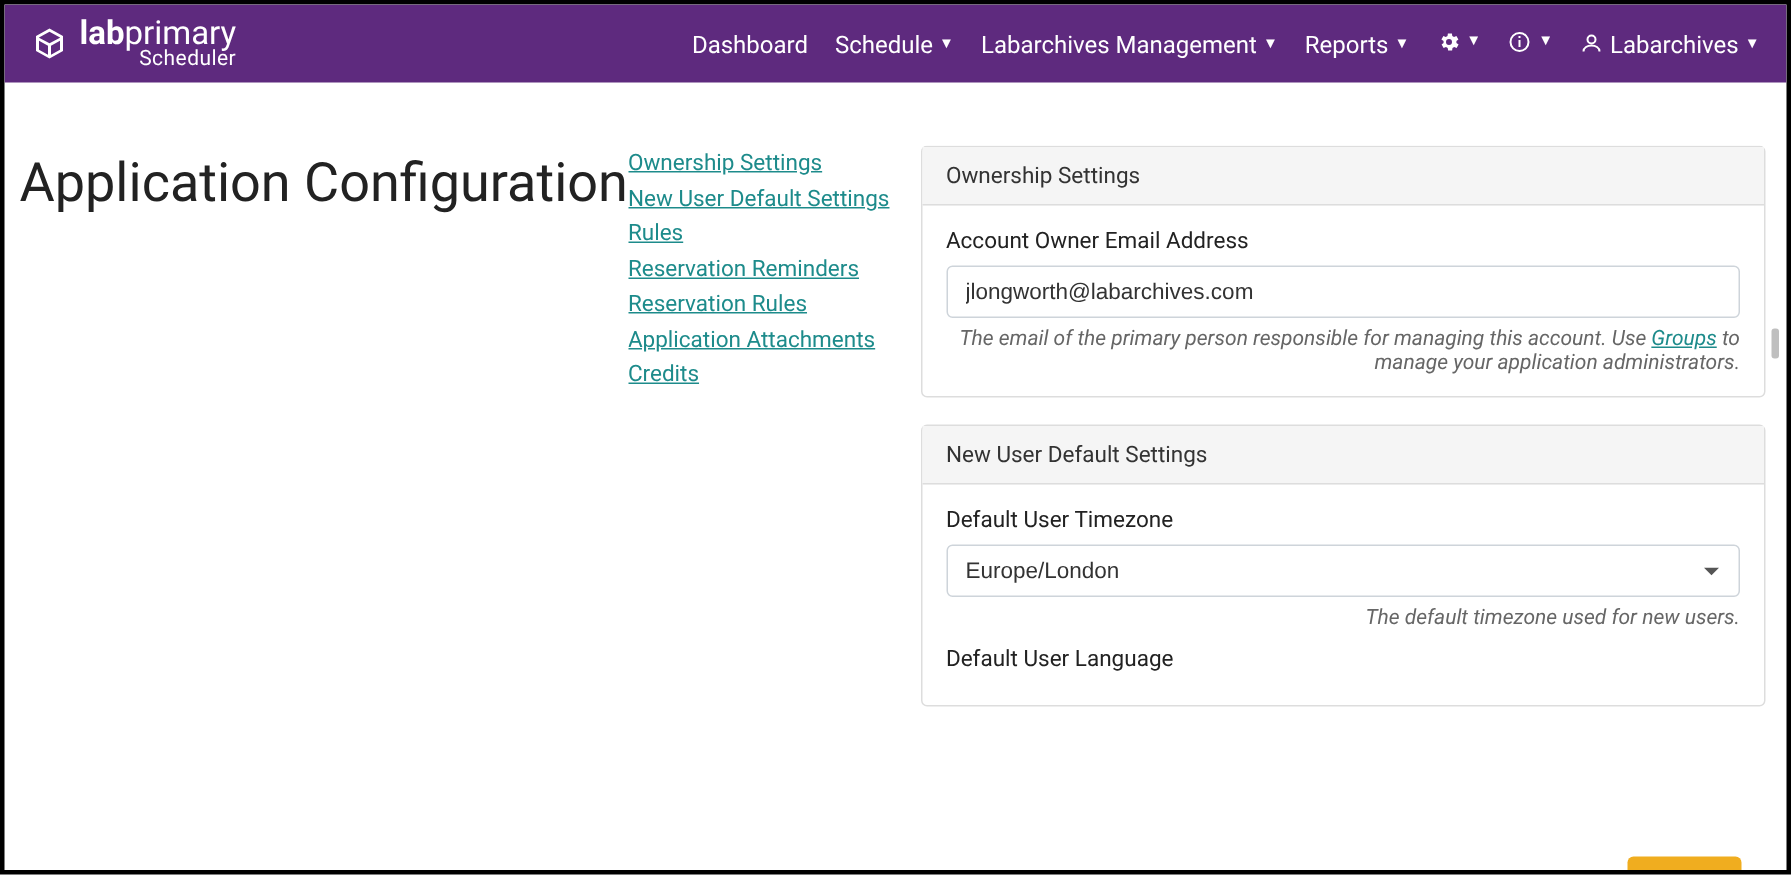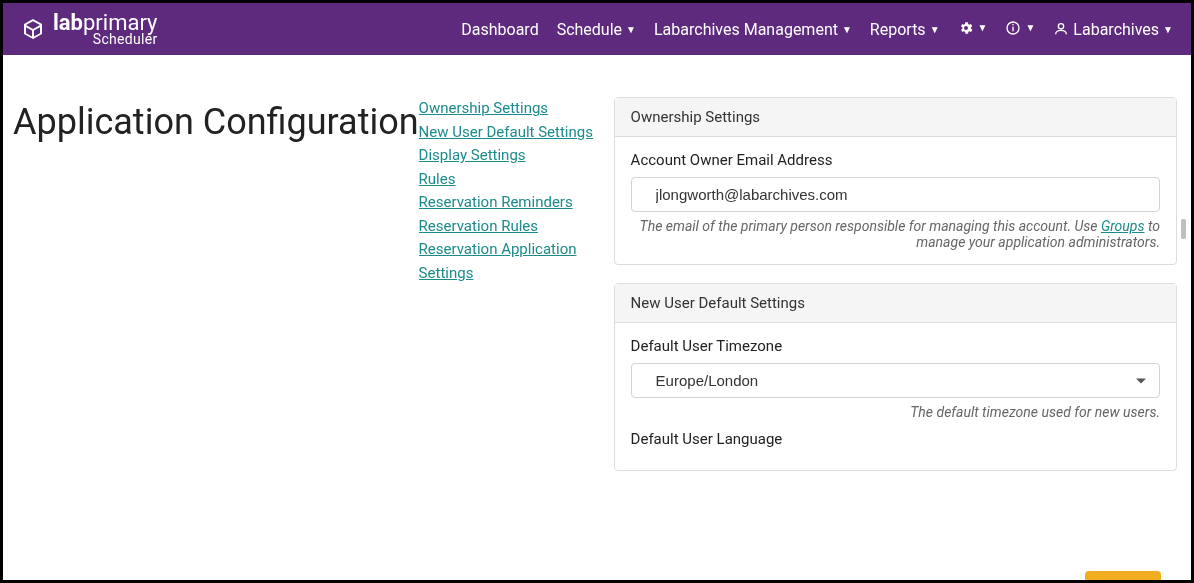--- a/index.html
+++ b/index.html
@@ -88,21 +88,21 @@
   }
   .field-label {
     font-size:15px;
     color:#222;
     margin-bottom:8px;
   }
   .text-input, .select-input {
     width:100%;
     border:1px solid #ced4da;
     border-radius:4px;
-    padding:8px 24px;
+    padding:8px 12px;
     font-size:15px;
     color:#333;
     background:#fff;
   }
   .select-input {
     appearance:none;
     background-image: none;
     position:relative;
   }
   .select-wrap { position:relative; }
@@ -208,26 +208,25 @@
   </div>
 </div>
 
 <div class="page">
   <h1 class="page-title">Application Configuration</h1>
 
   <div class="content-row">
     <div class="sidebar">
       <a href="#">Ownership Settings</a>
       <a href="#">New User Default Settings</a>
-      <a href="#">Display Settings</a>
       <a href="#">Rules</a>
       <a href="#">Reservation Reminders</a>
       <a href="#">Reservation Rules</a>
-      <a href="#">Reservation Application</a>
-      <a href="#">Settings</a>
+      <a href="#">Application Attachments</a>
+      <a href="#">Credits</a>
     </div>
 
     <div class="main">
       <div class="panel">
         <div class="panel-header">Ownership Settings</div>
         <div class="panel-body">
           <div class="field-label">Account Owner Email Address</div>
           <input type="text" class="text-input" value="jlongworth@labarchives.com" style="">
           <div class="help-text">
             <span>The email of the primary person responsible for managing this account. Use </span><a href="#">Groups</a><span> to manage your application administrators.</span>

